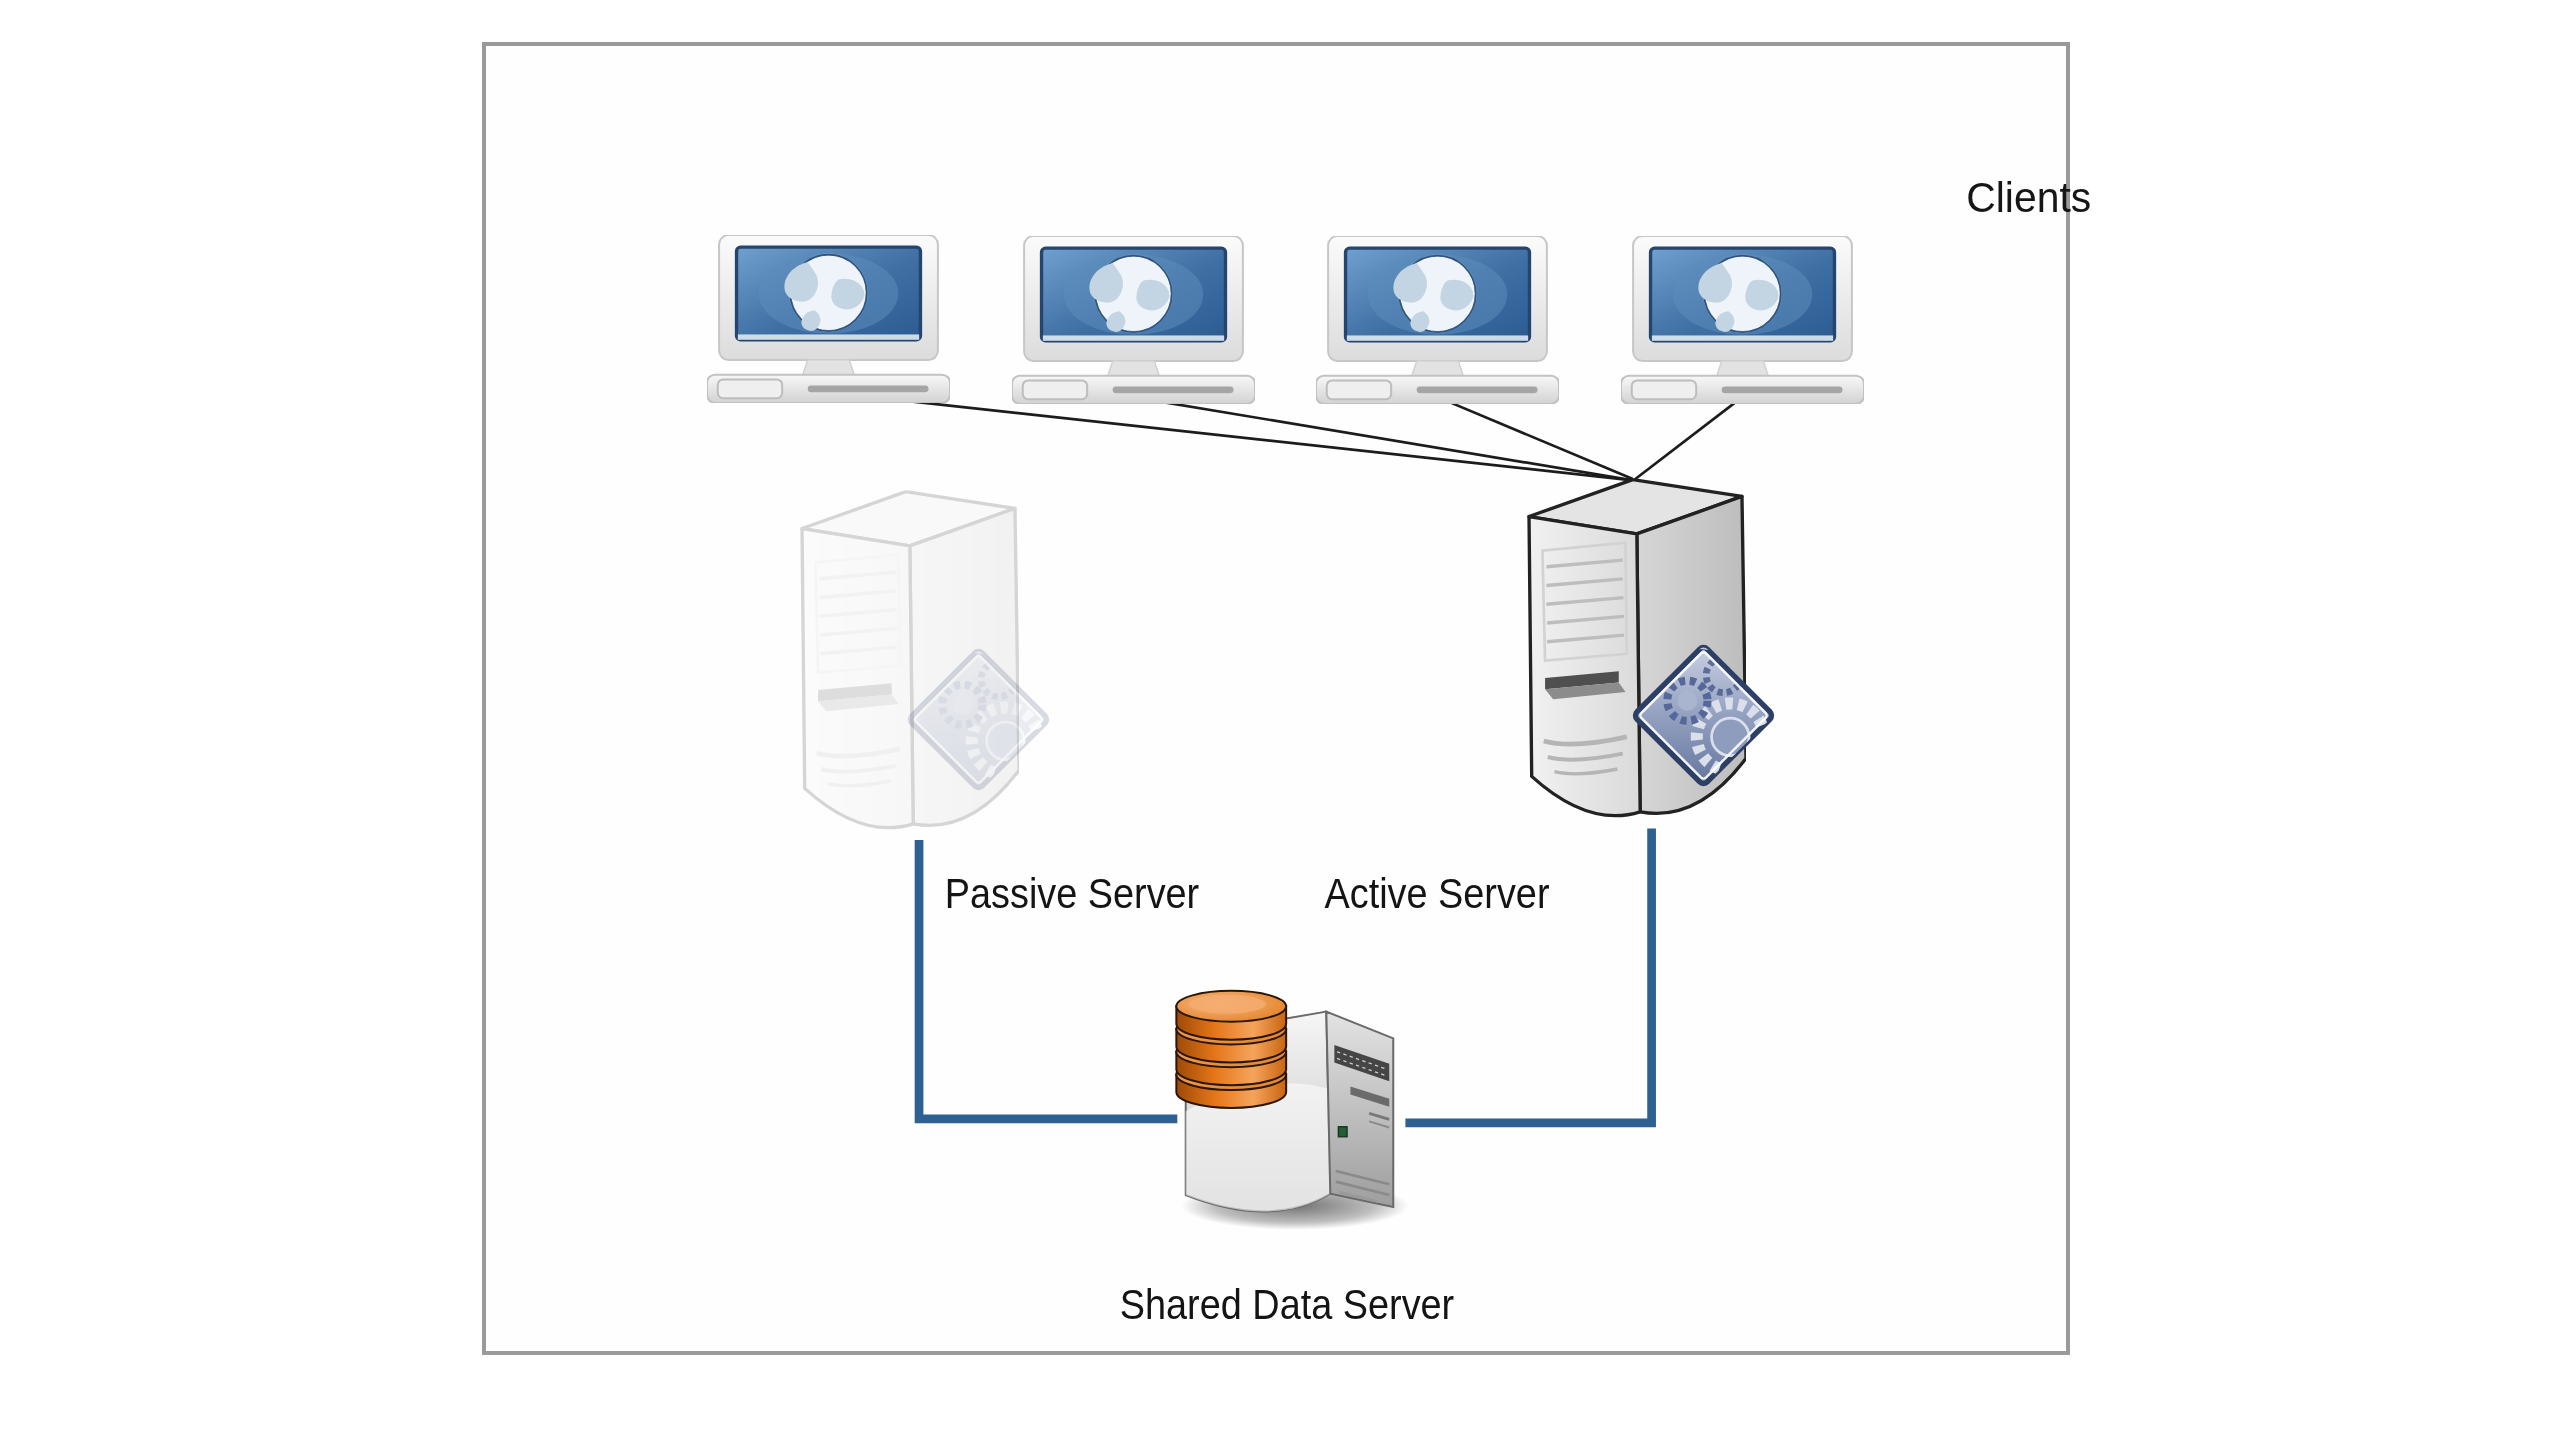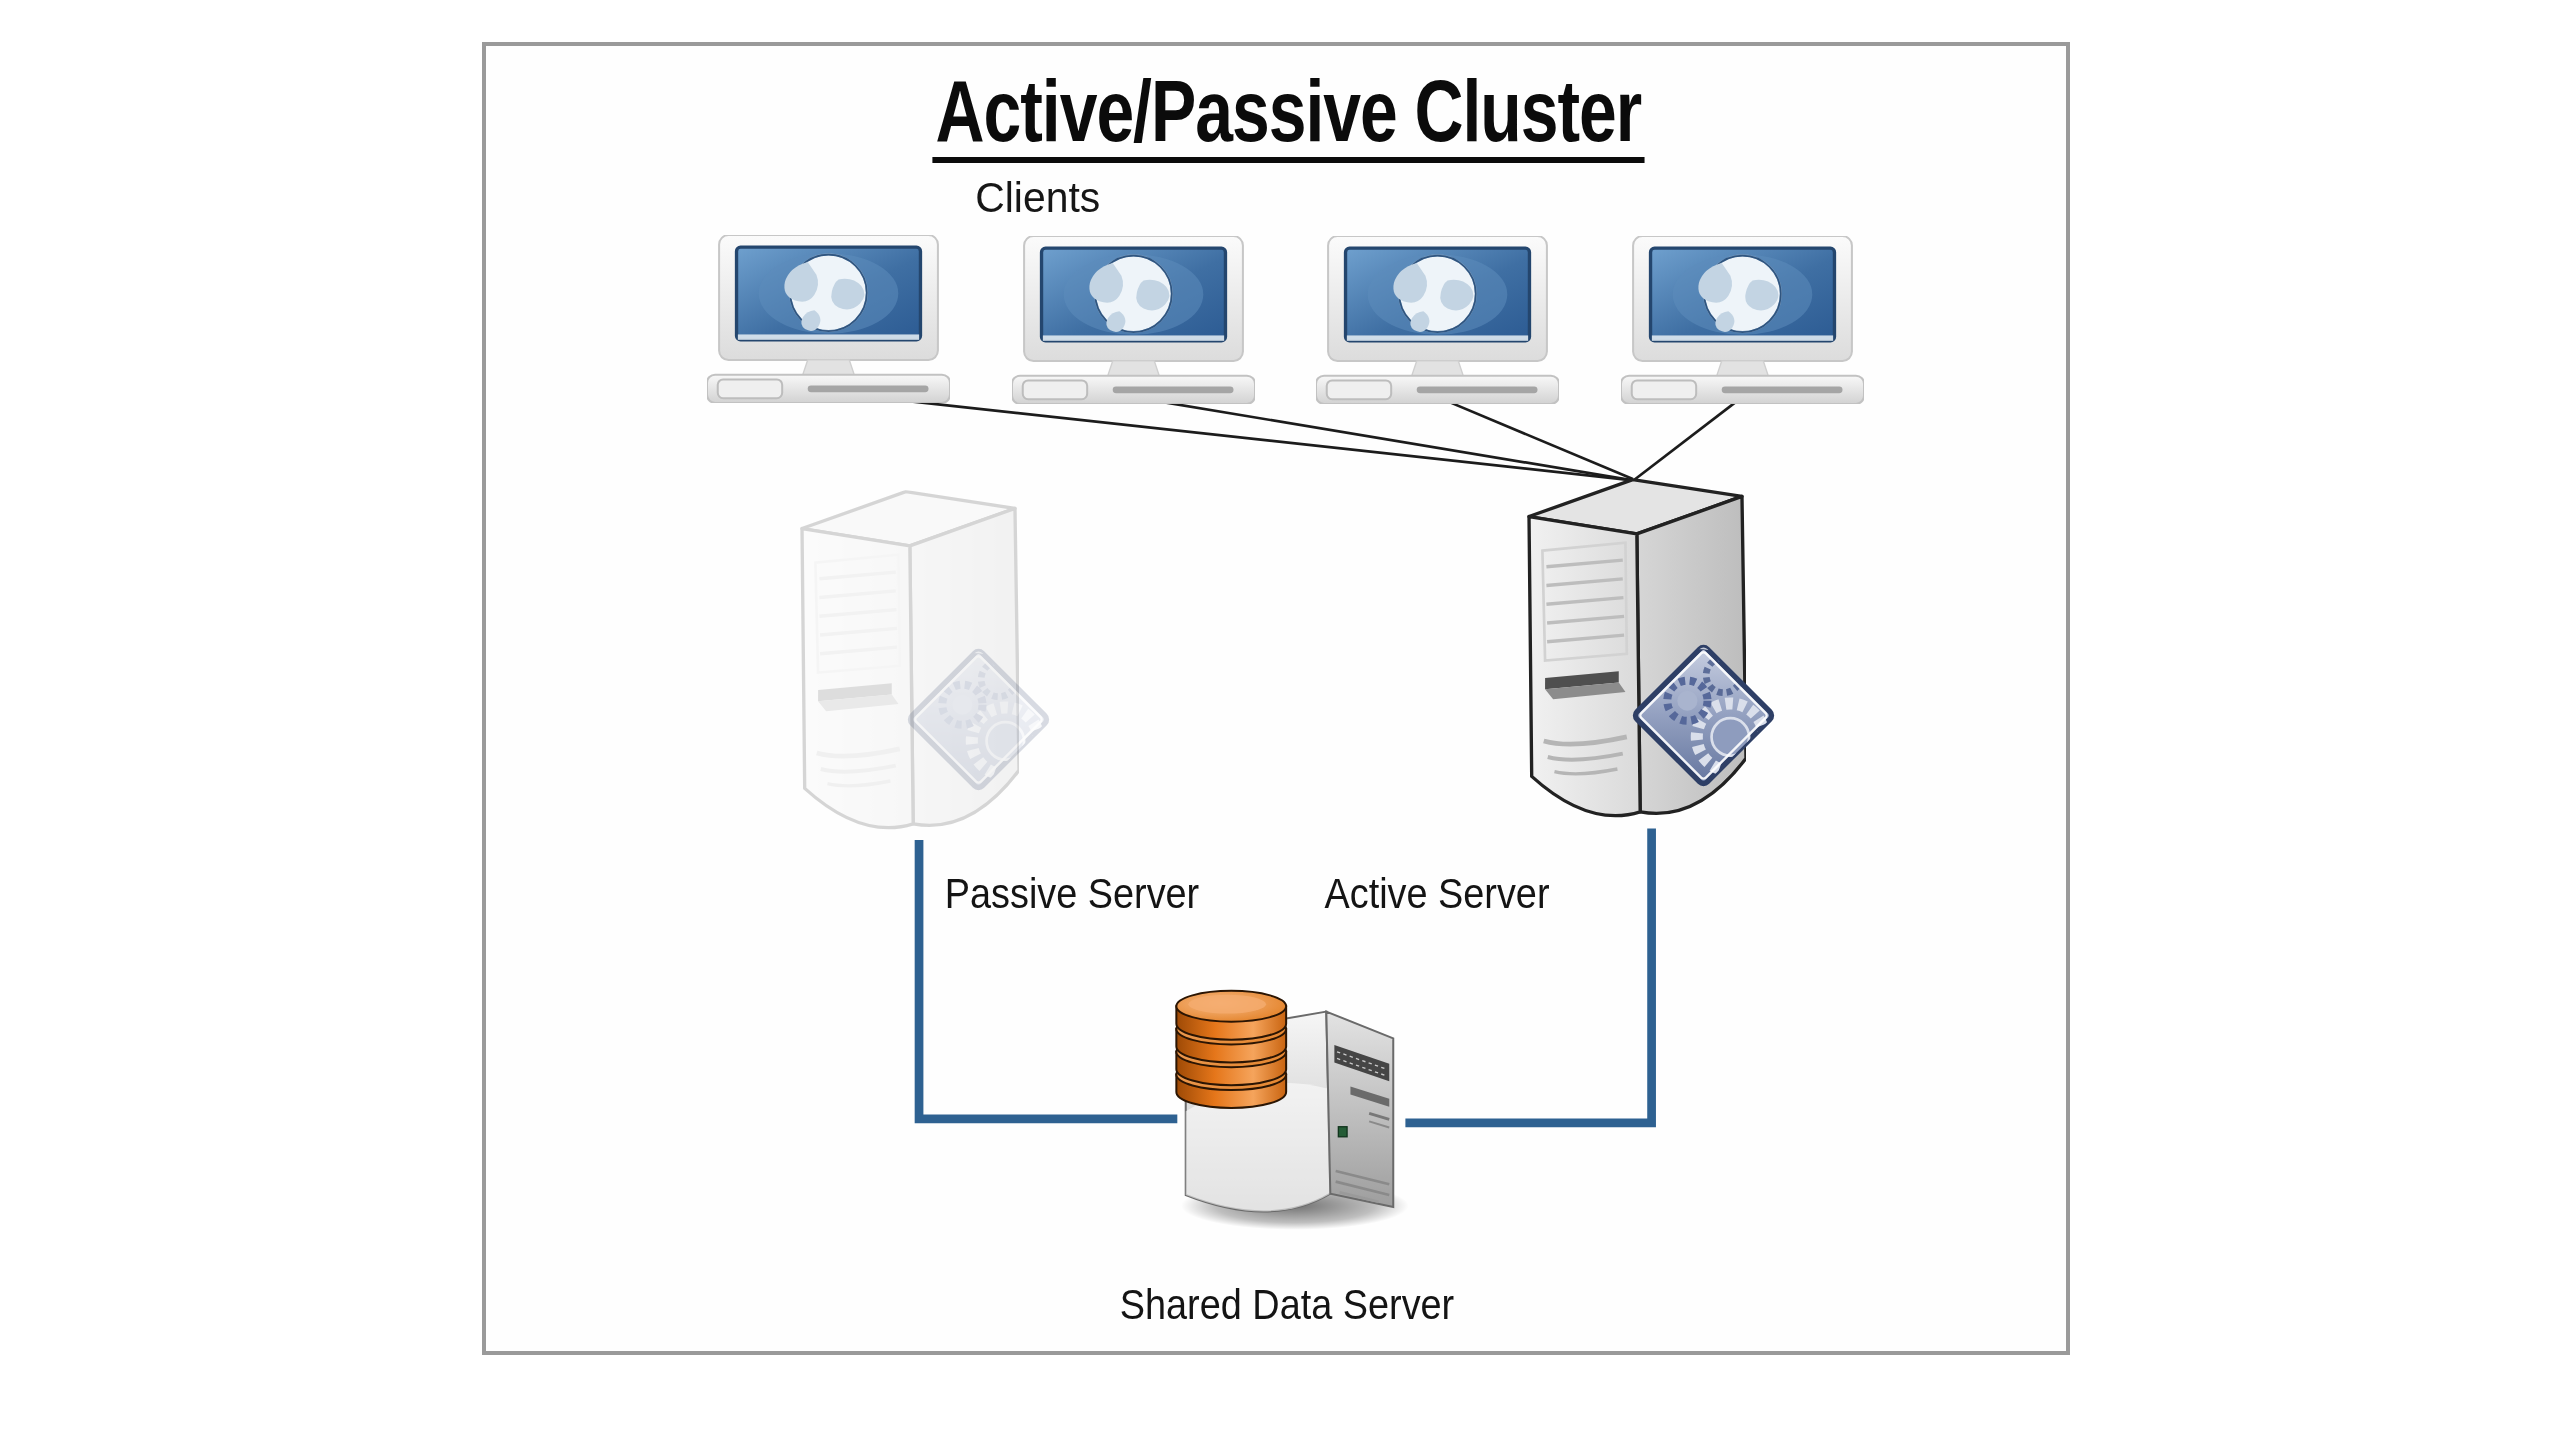--- a/index.html
+++ b/index.html
@@ -3,21 +3,21 @@
 <meta charset="utf-8">
 <style>
   html,body{margin:0;padding:0;background:#ffffff;overflow:hidden;}
   #stage{position:relative;width:2576px;height:1449px;background:#ffffff;
          font-family:"Liberation Sans","DejaVu Sans",sans-serif;transform-origin:top left;}
   .frame{position:absolute;left:482px;top:42px;width:1580px;height:1305px;
          border:4px solid #9a9a9a;background:#fefefe;}
   .title-wrap{position:absolute;left:0;top:67px;width:2576px;text-align:center;}
   .title{display:inline-block;font-size:87px;line-height:1;font-weight:bold;color:#0b0b0b;
          letter-spacing:-1.3px;transform:scaleX(0.78);border-bottom:6.7px solid #0b0b0b;padding:0 4px 2.7px 4px;}
-  .clients-wrap{position:absolute;left:0;top:176px;width:2076px;text-align:center;}
+  .clients-wrap{position:absolute;left:18px;top:176px;width:2076px;text-align:right;}
   .clients-label{display:inline-block;font-size:43px;line-height:1;color:#161616;transform:scaleX(0.95);}
   .abs{position:absolute;}
   .srv-label{position:absolute;top:872px;font-size:43px;line-height:1;color:#141414;white-space:nowrap;
              transform:translateX(-50%) scaleX(0.88);}
   .shared-label{position:absolute;top:1283px;left:1287px;font-size:43px;line-height:1;color:#141414;
              white-space:nowrap;transform:translateX(-50%) scaleX(0.88);}
   svg{display:block;}
 </style>
 </head>
 <body>
@@ -160,23 +160,20 @@
 
   <svg class="abs" style="left:0;top:0" width="2576" height="1449" viewBox="0 0 3840 2160">
     <line x1="1235" y1="585" x2="2434" y2="716" stroke="#1c1c1c" stroke-width="4"></line>
     <line x1="1689" y1="592" x2="2434" y2="716" stroke="#1c1c1c" stroke-width="4"></line>
     <line x1="2143" y1="592" x2="2434" y2="714" stroke="#1c1c1c" stroke-width="4"></line>
     <line x1="2597" y1="592" x2="2430" y2="720" stroke="#1c1c1c" stroke-width="4"></line>
     <polyline points="1370,1252 1370,1668 1755,1668" fill="none" stroke="#2E6191" stroke-width="13"></polyline>
     <polyline points="2462,1235 2462,1674 2095,1674" fill="none" stroke="#2E6191" stroke-width="13"></polyline>
   </svg>
 
-  <div class="title-wrap">
-    <span class="title">Active/Passive Cluster</span>
-  </div>
   <div class="clients-wrap">
     <span class="clients-label">Clients</span>
   </div>
 
   <svg class="abs" style="left:707px;top:235px" width="243" height="168" viewBox="0 0 362 250">
       <use href="#sym-client" xlink:href="#sym-client"></use>
     </svg>
   <svg class="abs" style="left:1012px;top:236px" width="243" height="168" viewBox="0 0 362 250">
       <use href="#sym-client" xlink:href="#sym-client"></use>
     </svg>

